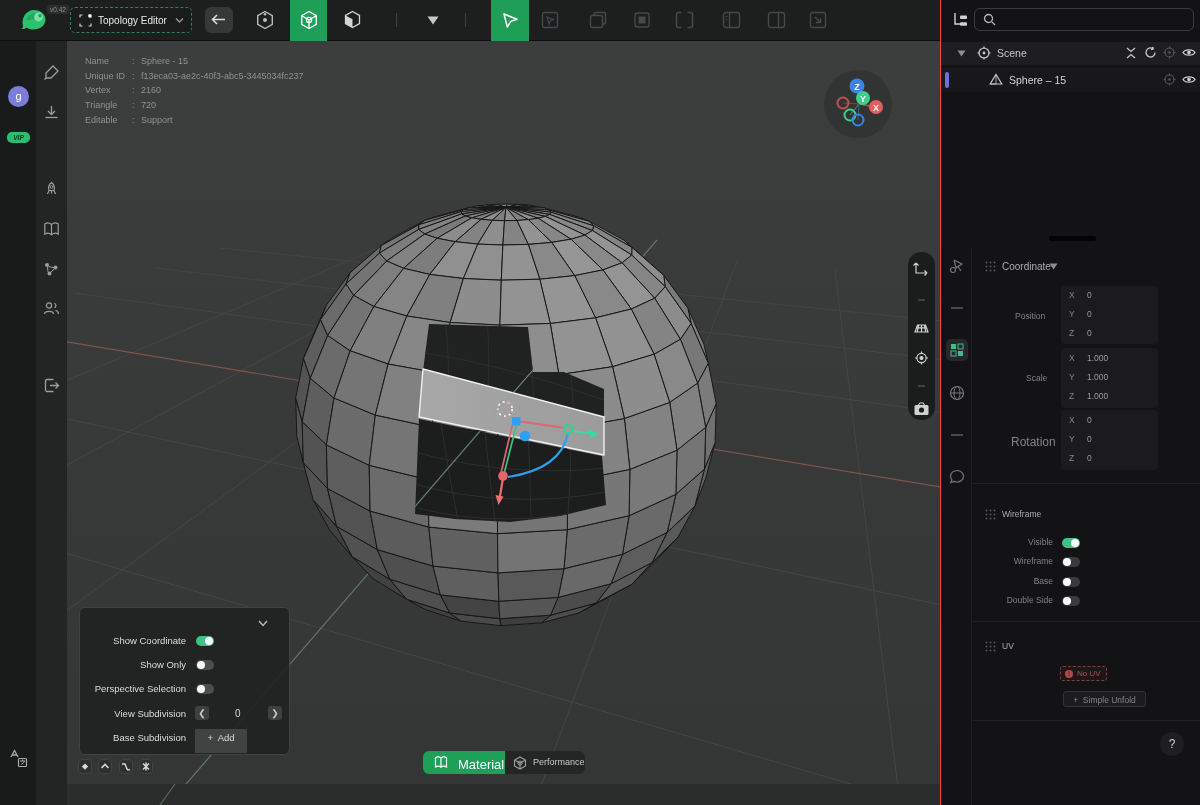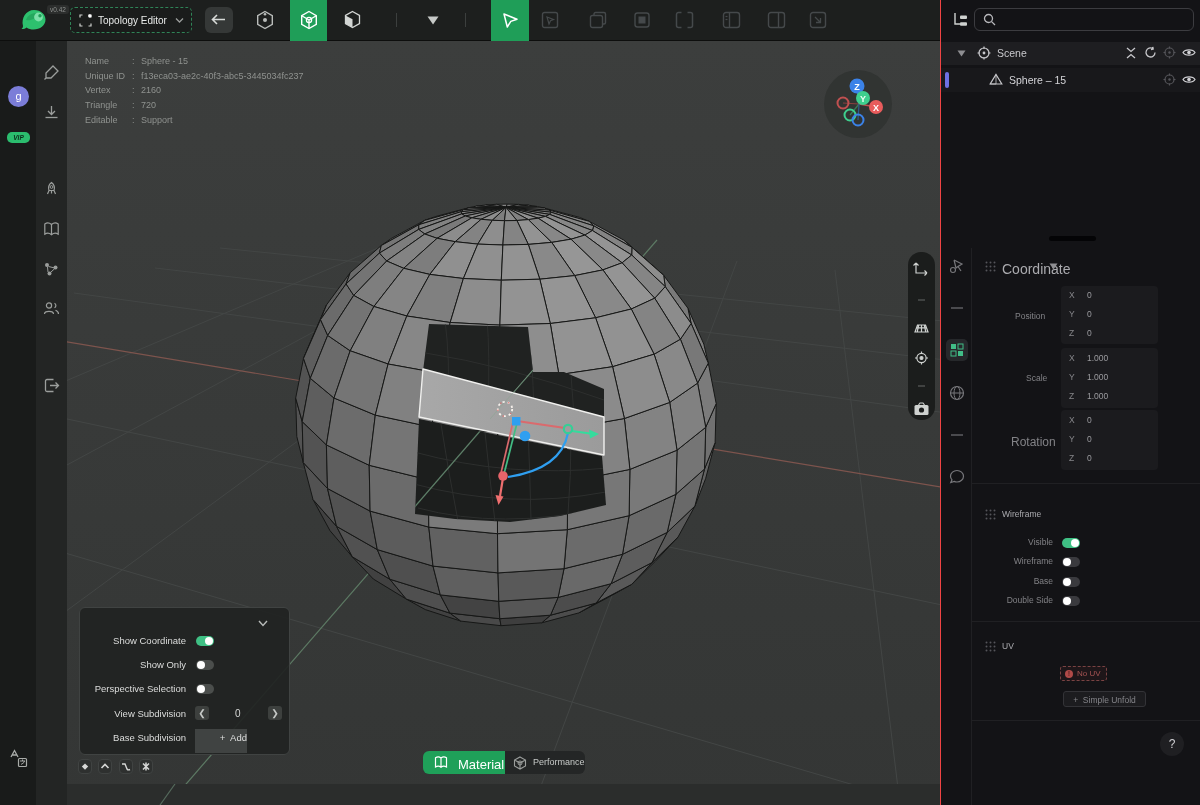--- a/index.html
+++ b/index.html
@@ -415,21 +415,21 @@
       </div>
   <div class="row-label" style="right:103px;top:75px;width:130px">Perspective Selection</div>
   <div class="tgl" style="left:116px;top:76px">
         <i style="left:1px"></i>
       </div>
   <div class="row-label" style="right:103px;top:100px;width:120px">View Subdivision</div>
   <div class="abs" style="left:115px;top:98px;width:14px;height:14px;background:#3d403e;border-radius:3px;color:#c6c9c7;font-size:9px;text-align:center;line-height:14px">❮</div>
   <div class="abs" style="left:155px;top:100px;color:#d6d7d6;font-size:10px">0</div>
   <div class="abs" style="left:188px;top:98px;width:14px;height:14px;background:#3d403e;border-radius:3px;color:#c6c9c7;font-size:9px;text-align:center;line-height:14px">❯</div>
   <div class="row-label" style="right:103px;top:124px;width:120px">Base Subdivision</div>
-  <div class="abs" style="left:115px;top:121px;width:52px;height:24px;background:#404342;border-radius:0;color:#dedfde;font-size:9.5px;text-align:right;line-height:17px">+&nbsp; Add</div>
+  <div class="abs" style="left:115px;top:121px;width:52px;height:24px;background:#404342;border-radius:0;color:#dedfde;font-size:9.5px;text-align:center;line-height:17px">+&nbsp; Add</div>
 </div>
 <div class="abs" style="left:11px;top:719px;z-index:5">
   <div style="display:inline-block;width:14px;height:15px;background:#2e302f;border:1px solid #404342;border-radius:4px;margin-right:2px"><svg width="12" height="13" viewBox="0 0 12 13" style="display:block;margin:0 auto">
           <rect x="3.8" y="4.3" width="4.5" height="4.5" fill="#d6d7d6" transform="rotate(45 6 6.5)"></rect>
         </svg></div>
   <div style="display:inline-block;width:14px;height:15px;background:#2e302f;border:1px solid #404342;border-radius:4px;margin-right:2px"><svg width="12" height="13" viewBox="0 0 12 13" style="display:block;margin:0 auto">
           <path d="M2.5 8 L6 4.5 L9.5 8" stroke="#d6d7d6" stroke-width="1.6" fill="none"></path>
         </svg></div>
   <div style="display:inline-block;width:14px;height:15px;background:#2e302f;border:1px solid #404342;border-radius:4px;margin-right:2px"><svg width="12" height="13" viewBox="0 0 12 13" style="display:block;margin:0 auto">
           <path d="M2 4 H5 L7 9 Q8 10.5 10 9.5" stroke="#d6d7d6" stroke-width="1.4" fill="none"></path>
@@ -543,21 +543,21 @@
         <circle cx="5.5" cy="1.5" r="1"></circle>
         <circle cx="9.5" cy="1.5" r="1"></circle>
         <circle cx="1.5" cy="5.5" r="1"></circle>
         <circle cx="5.5" cy="5.5" r="1"></circle>
         <circle cx="9.5" cy="5.5" r="1"></circle>
         <circle cx="1.5" cy="9.5" r="1"></circle>
         <circle cx="5.5" cy="9.5" r="1"></circle>
         <circle cx="9.5" cy="9.5" r="1"></circle>
       </g>
     </svg>
-  <span class="abs" style="left:61px;top:261px;color:#ababaf;font-size:14px">Coordinate</span>
+  <span class="abs" style="left:61px;top:261px;color:#ababaf;font-size:10px">Coordinate</span>
   <svg class="abs" style="left:108px;top:263px" width="9" height="7" viewBox="0 0 9 7">
       <path d="M0.5 0.5 H8.5 L4.5 6.5 Z" fill="#8e8e92"></path>
     </svg>
   <span class="abs" style="left:74px;top:311px;color:#828286;font-size:8.5px">Position</span>
   <div class="abs" style="left:120px;top:286px;width:97px;height:58px;background:#1b1b1e;border-radius:4px">
     <span class="abs" style="left:8px;top:4px;color:#86868a;font-size:8.5px">X</span>
       <span class="abs" style="left:26px;top:4px;color:#9b9b9f;font-size:8.5px">0</span>
     <span class="abs" style="left:8px;top:23px;color:#86868a;font-size:8.5px">Y</span>
       <span class="abs" style="left:26px;top:23px;color:#9b9b9f;font-size:8.5px">0</span>
     <span class="abs" style="left:8px;top:42px;color:#86868a;font-size:8.5px">Z</span>

